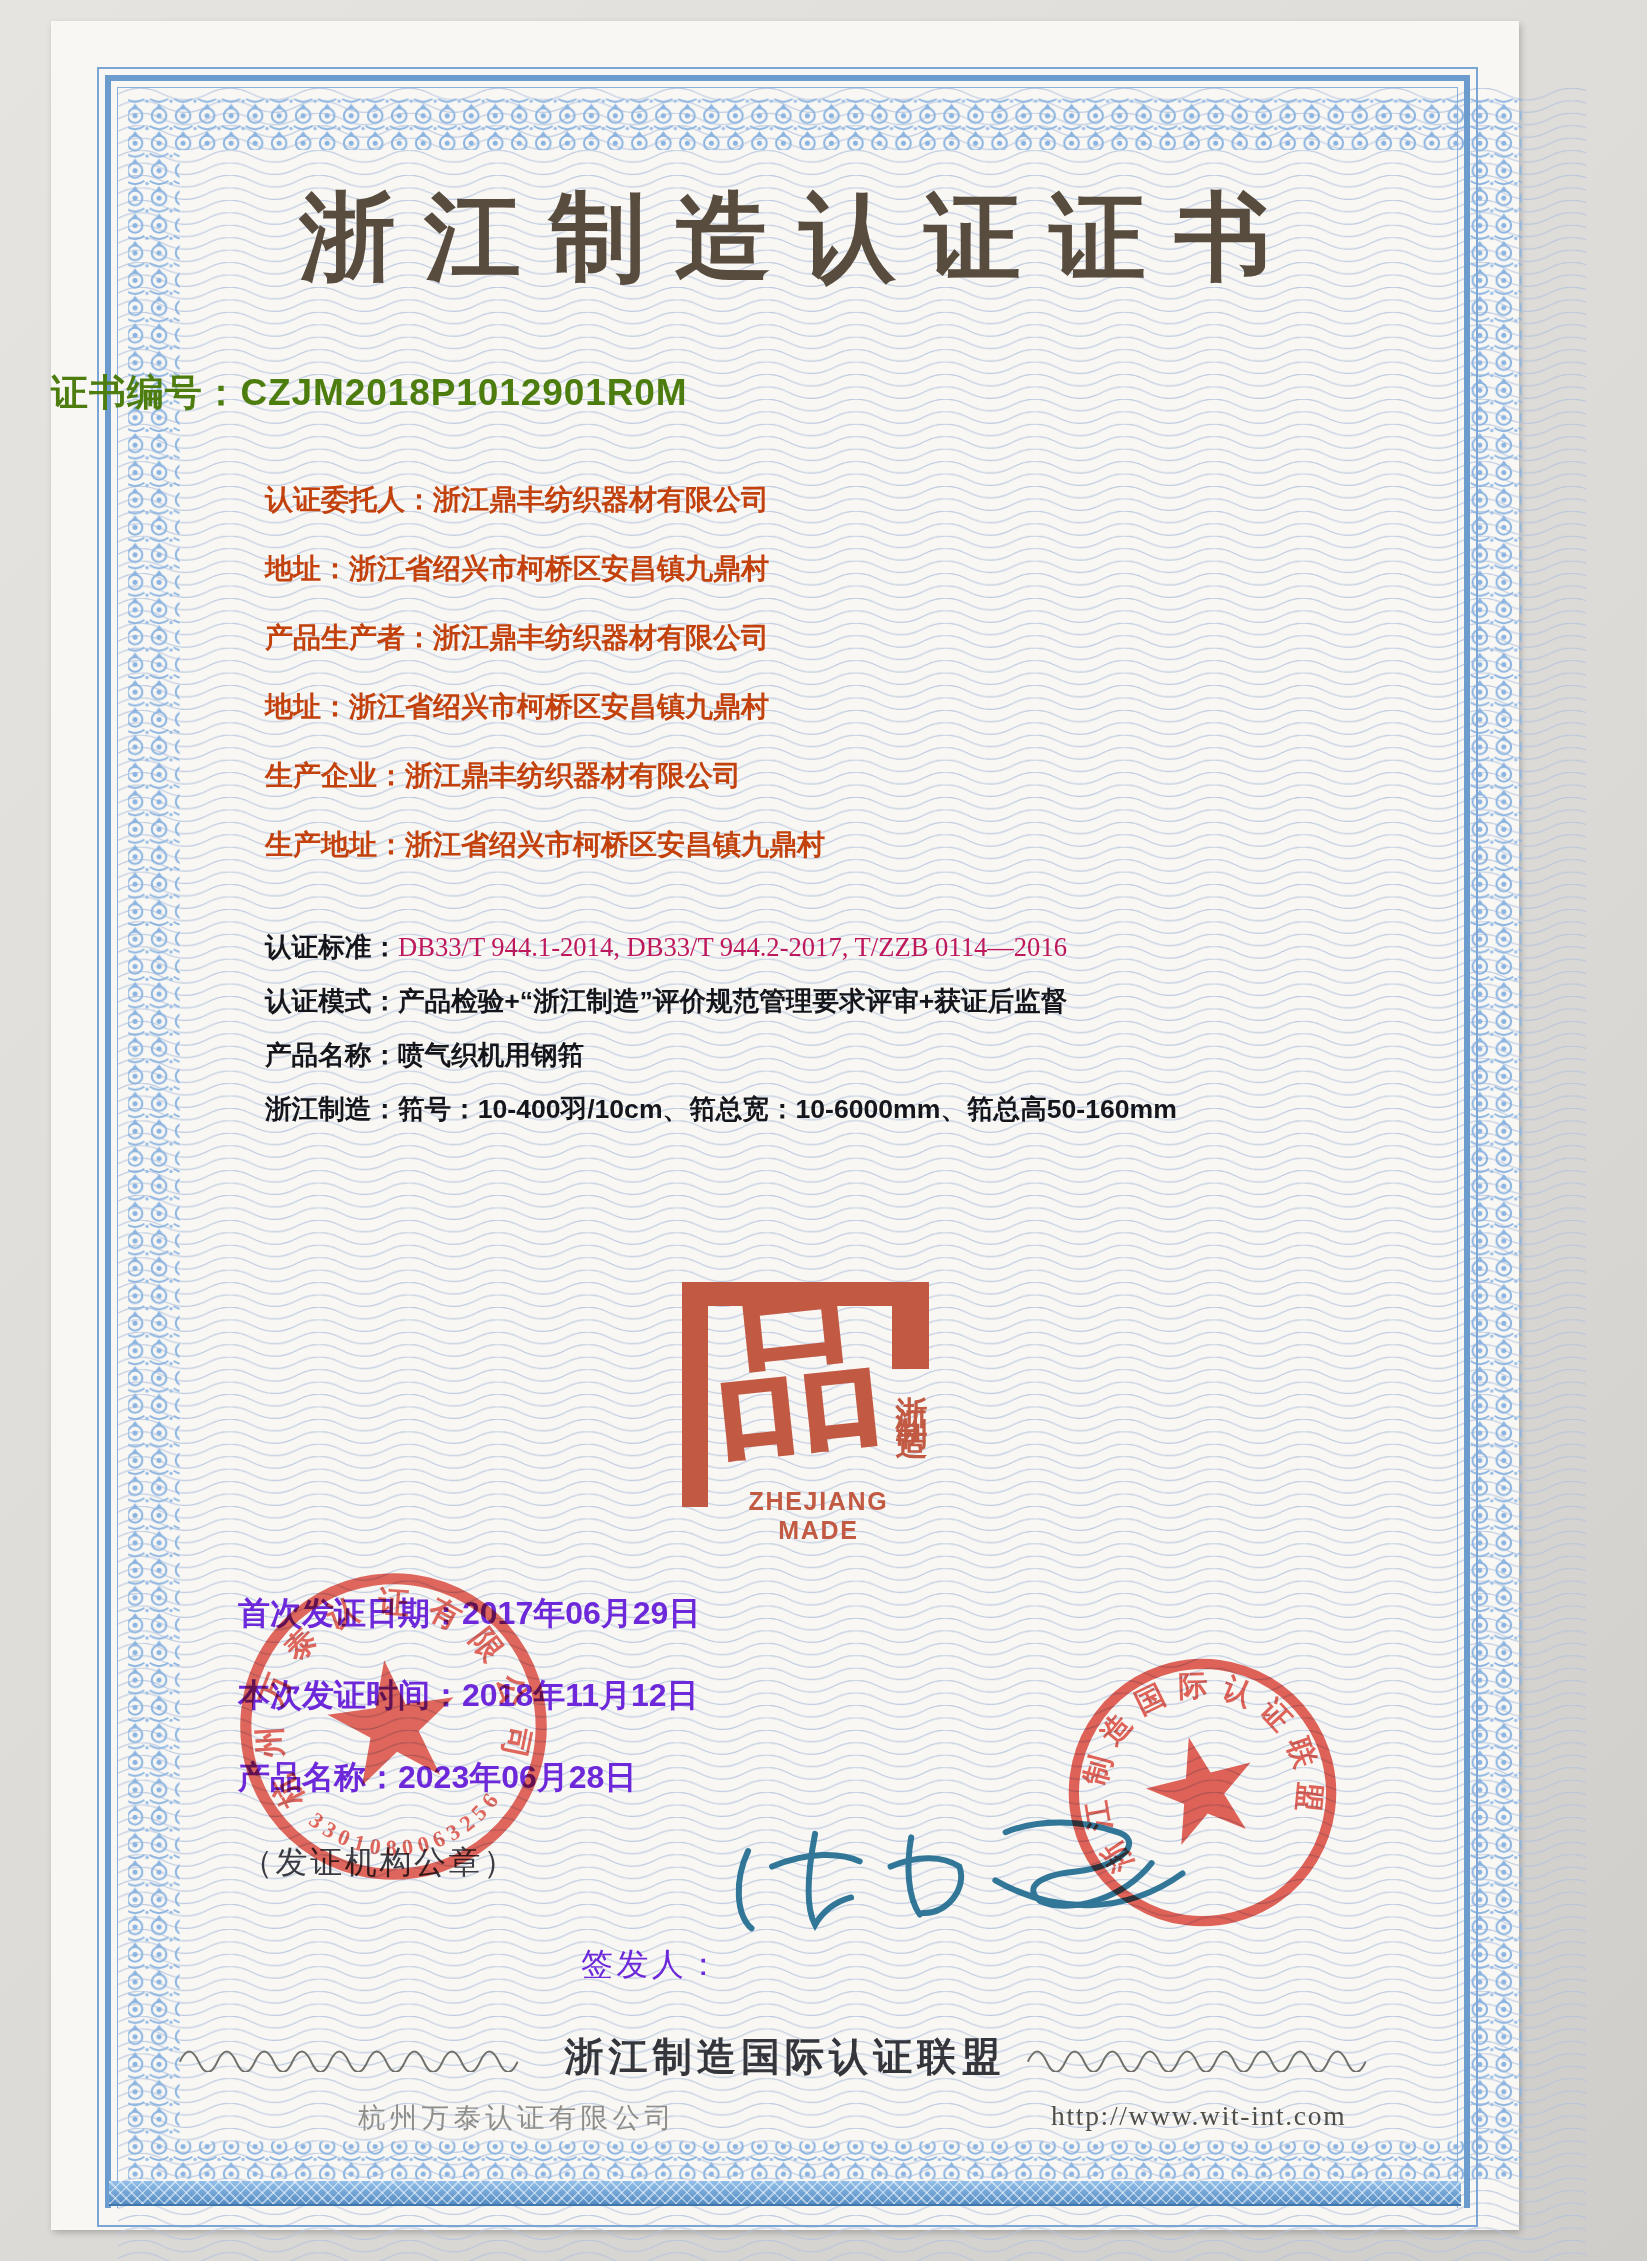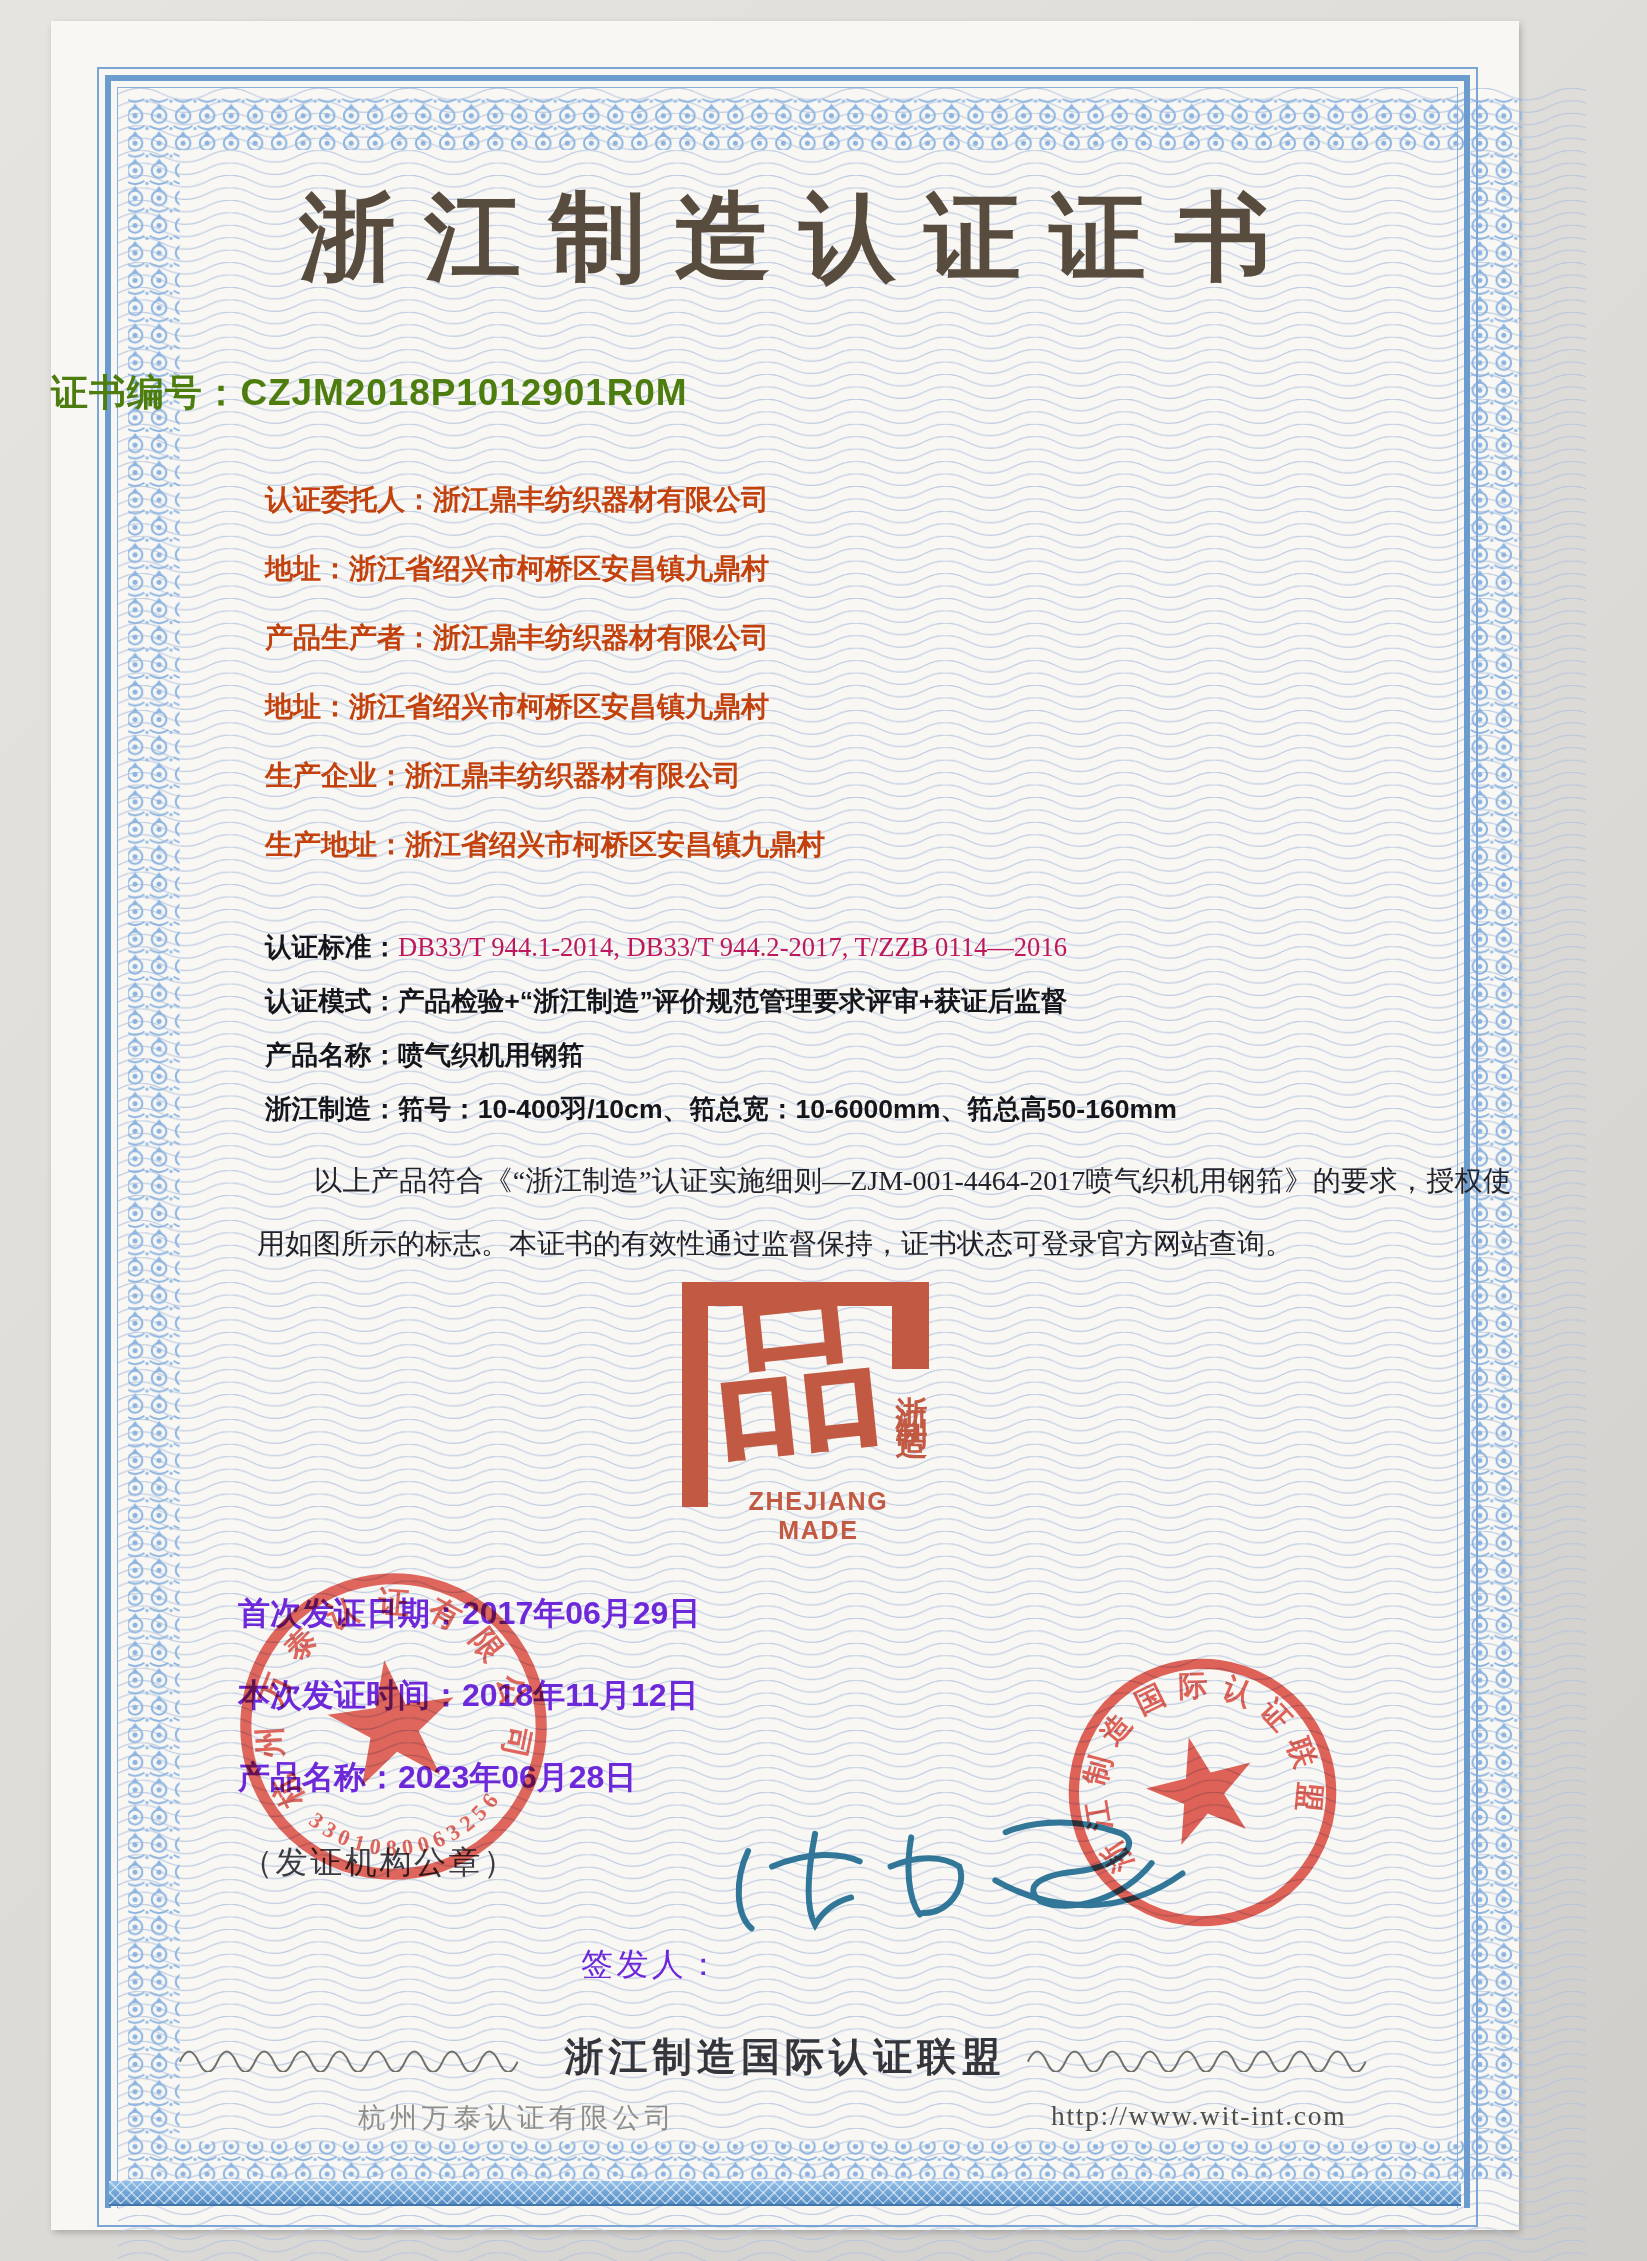--- a/index.html
+++ b/index.html
@@ -142,21 +142,20 @@
     <div class="info-line"><span>生产地址：</span><span>浙江省绍兴市柯桥区安昌镇九鼎村</span></div>
   </div>
 
   <div id="specs">
     <div class="spec-line"><span class="spec-label">认证标准：</span><span class="spec-value">DB33/T 944.1-2014, DB33/T 944.2-2017, T/ZZB 0114—2016</span></div>
     <div class="spec-line"><span class="spec-label">认证模式：</span><span class="spec-label">产品检验+“浙江制造”评价规范管理要求评审+获证后监督</span></div>
     <div class="spec-line"><span class="spec-label">产品名称：</span><span class="spec-label">喷气织机用钢筘</span></div>
     <div class="spec-line"><span class="spec-label">浙江制造：</span><span class="spec-label">筘号：10-400羽/10cm、筘总宽：10-6000mm、筘总高50-160mm</span></div>
   </div>
 
-  <div id="statement">以上产品符合《“浙江制造”认证实施细则—ZJM-001-4464-2017喷气织机用钢筘》的要求，授权使用如图所示的标志。本证书的有效性通过监督保持，证书状态可登录官方网站查询。</div>
 
   <div id="logo">
     <div class="bar" id="logo-top-bar"></div>
     <div class="bar" id="logo-stub"></div>
     <div class="bar" id="logo-left-bar"></div>
     <div class="logo-mark">品</div>
     <div class="logo-side">浙江制造</div>
     <div class="logo-caption">ZHEJIANG MADE</div>
   </div>
 

